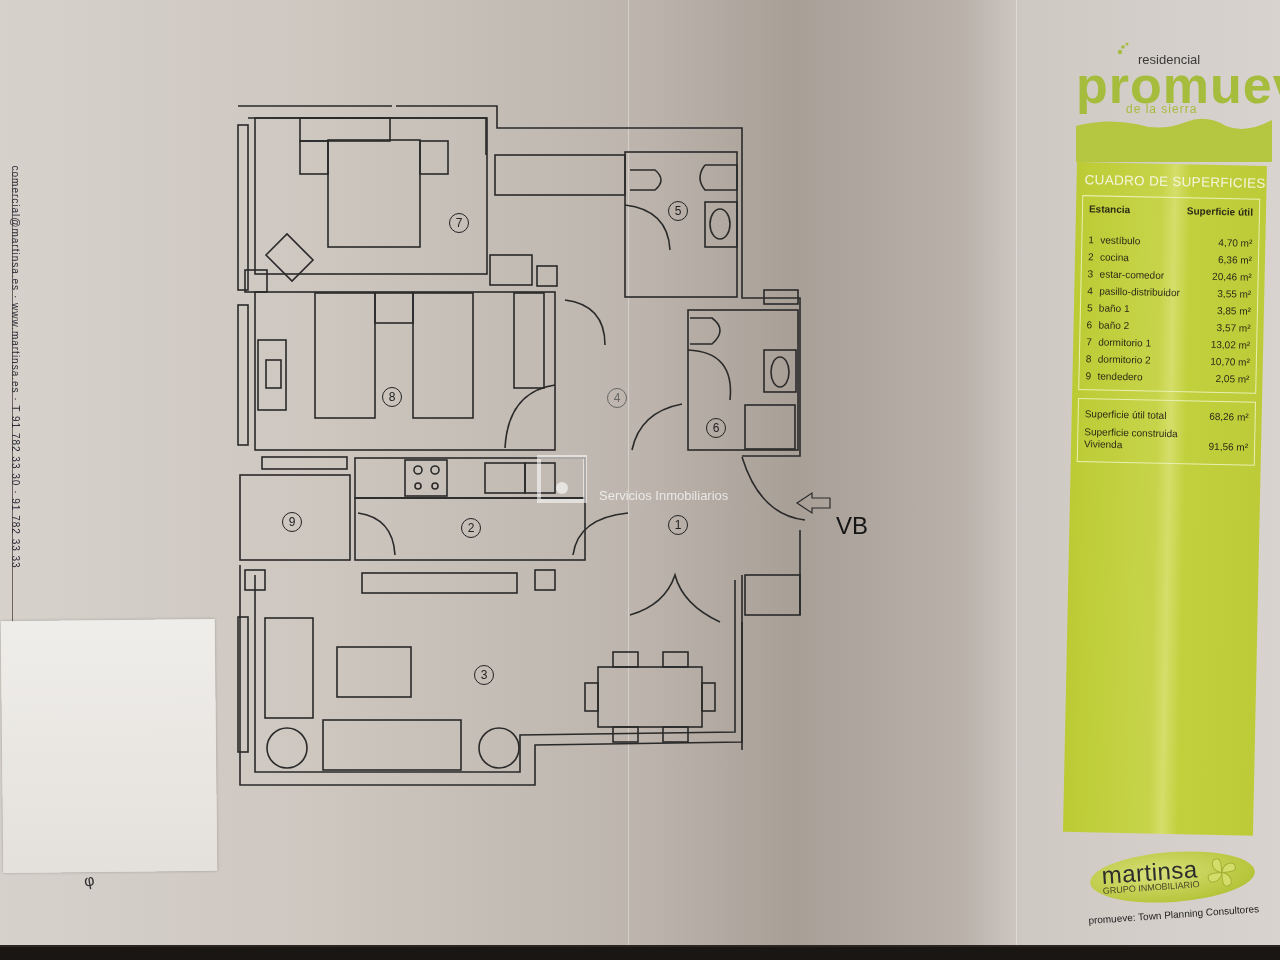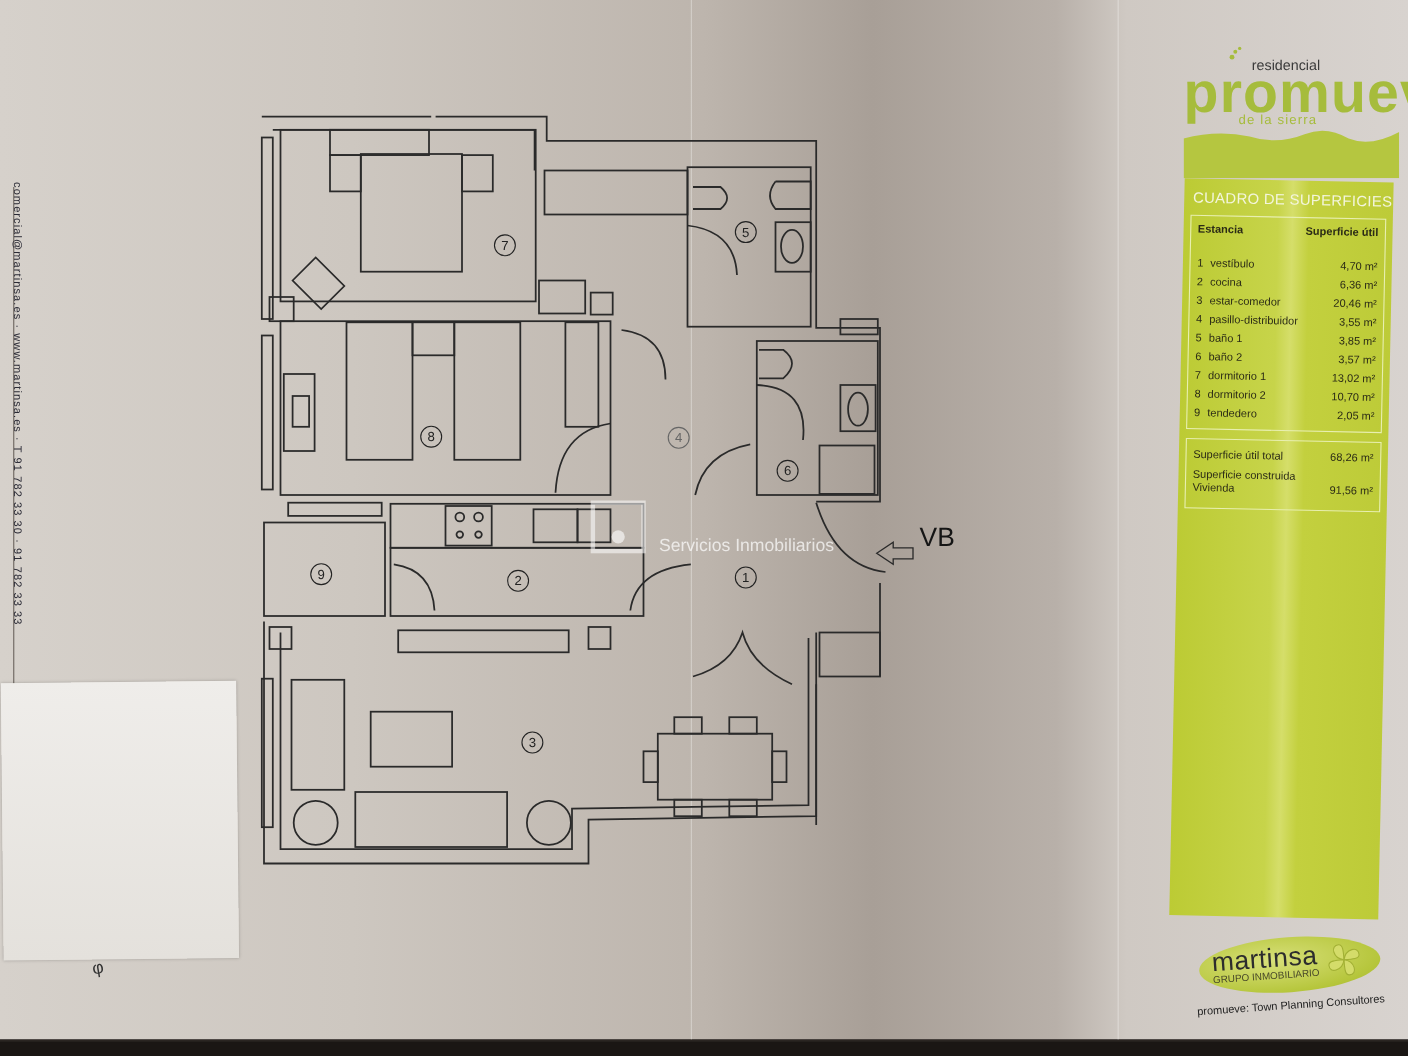--- a/index.html
+++ b/index.html
@@ -28,27 +28,27 @@
     box-shadow:0 0 3px rgba(0,0,0,0.25);
     transform:rotate(-0.6deg);
   }
   .scribble { position:absolute; left:84px; top:872px; font-size:16px; color:#333; transform:rotate(-10deg); }
   svg.plan { position:absolute; left:0; top:0; }
   .room-num {
     position:absolute; width:18px; height:18px; border:1.5px solid #222; border-radius:50%;
     font-size:12px; line-height:18px; text-align:center; color:#222; background:transparent;
   }
   .room-num.faint { border-color:#666; color:#666; }
-  .vb-label { position:absolute; left:836px; top:475px; font-size:24px; color:#151515; }
+  .vb-label { position:absolute; left:836px; top:512px; font-size:24px; color:#151515; }
 
   .watermark { position:absolute; left:537px; top:450px; width:210px; height:60px; }
   .wm-box { position:absolute; left:0; top:5px; width:50px; height:48px; border:4px solid rgba(255,255,255,0.55); box-sizing:border-box; }
   .wm-dot { position:absolute; left:15px; top:23px; width:12px; height:12px; border-radius:50%; background:rgba(255,255,255,0.6); }
   .wm-title { position:absolute; left:62px; top:-4px; font-size:38px; font-weight:bold; color:rgba(255,255,255,0.55); letter-spacing:6px; font-family:"DejaVu Sans Mono", monospace; }
-  .wm-sub { position:absolute; left:62px; top:38px; font-size:16px; color:rgba(255,255,255,0.7); white-space:nowrap; }
+  .wm-sub { position:absolute; left:62px; top:38px; font-size:13px; color:rgba(255,255,255,0.7); white-space:nowrap; }
 
   .brand { position:absolute; left:1072px; top:44px; width:205px; height:100px; }
   .brand-res { position:absolute; left:66px; top:8px; font-size:13px; color:#3a3a3a; }
   .brand-name { position:absolute; left:4px; top:10px; font-size:52px; font-weight:bold; color:#a6bc3c; letter-spacing:1px; line-height:62px; }
   .brand-sub { position:absolute; left:54px; top:58px; font-size:12px; color:#a6bc3c; letter-spacing:1px; }
   .brand-dots { position:absolute; left:44px; top:-2px; width:14px; height:14px; }
   .wave { position:absolute; left:1076px; top:112px; }
 
   .panel {
     position:absolute; left:1077px; top:162px; width:190px; height:670px;

